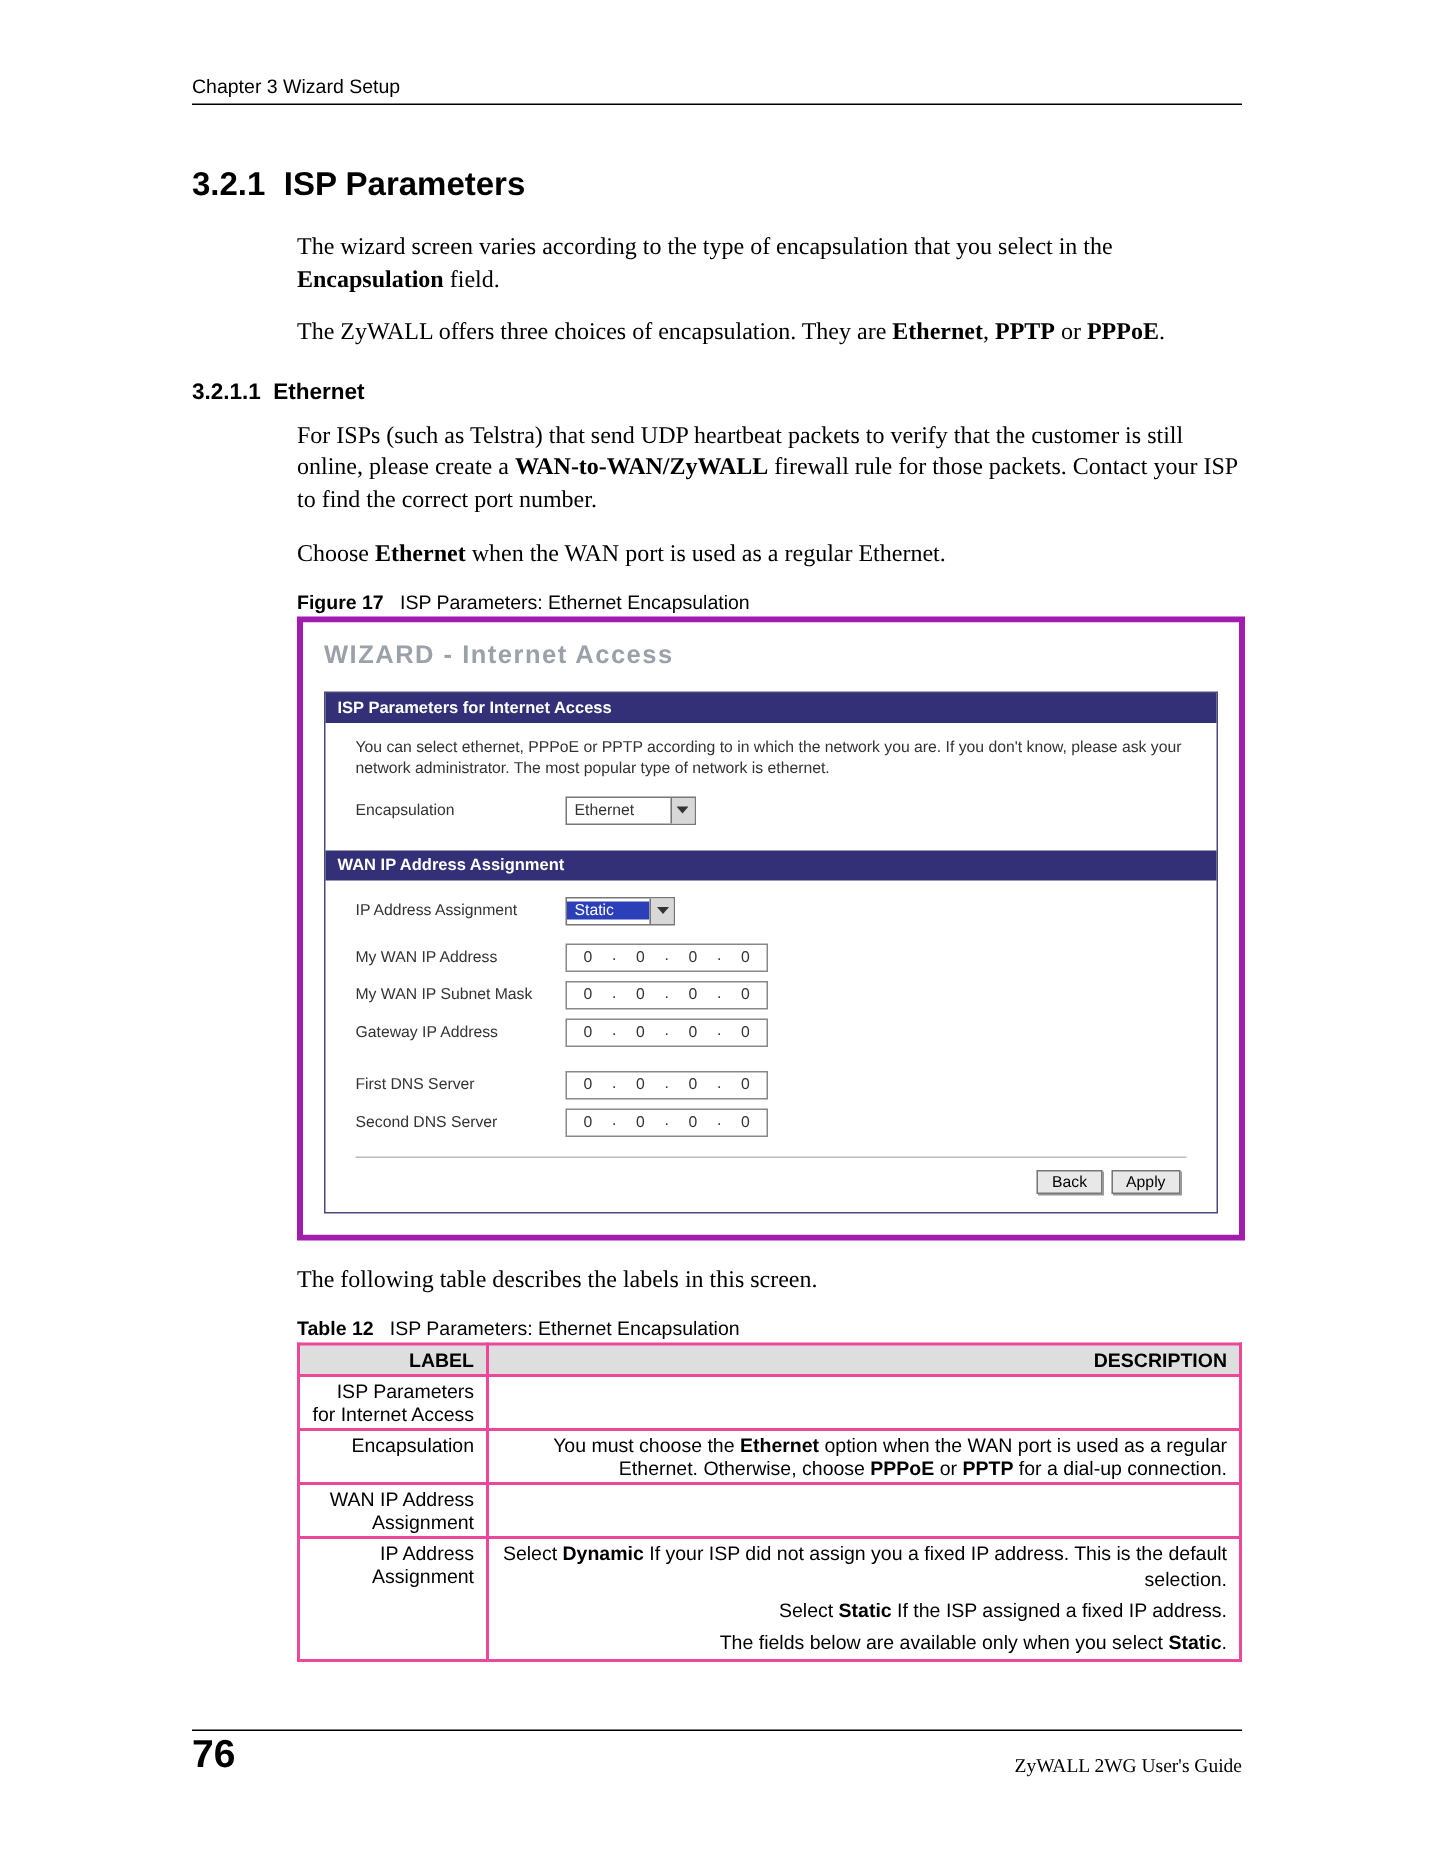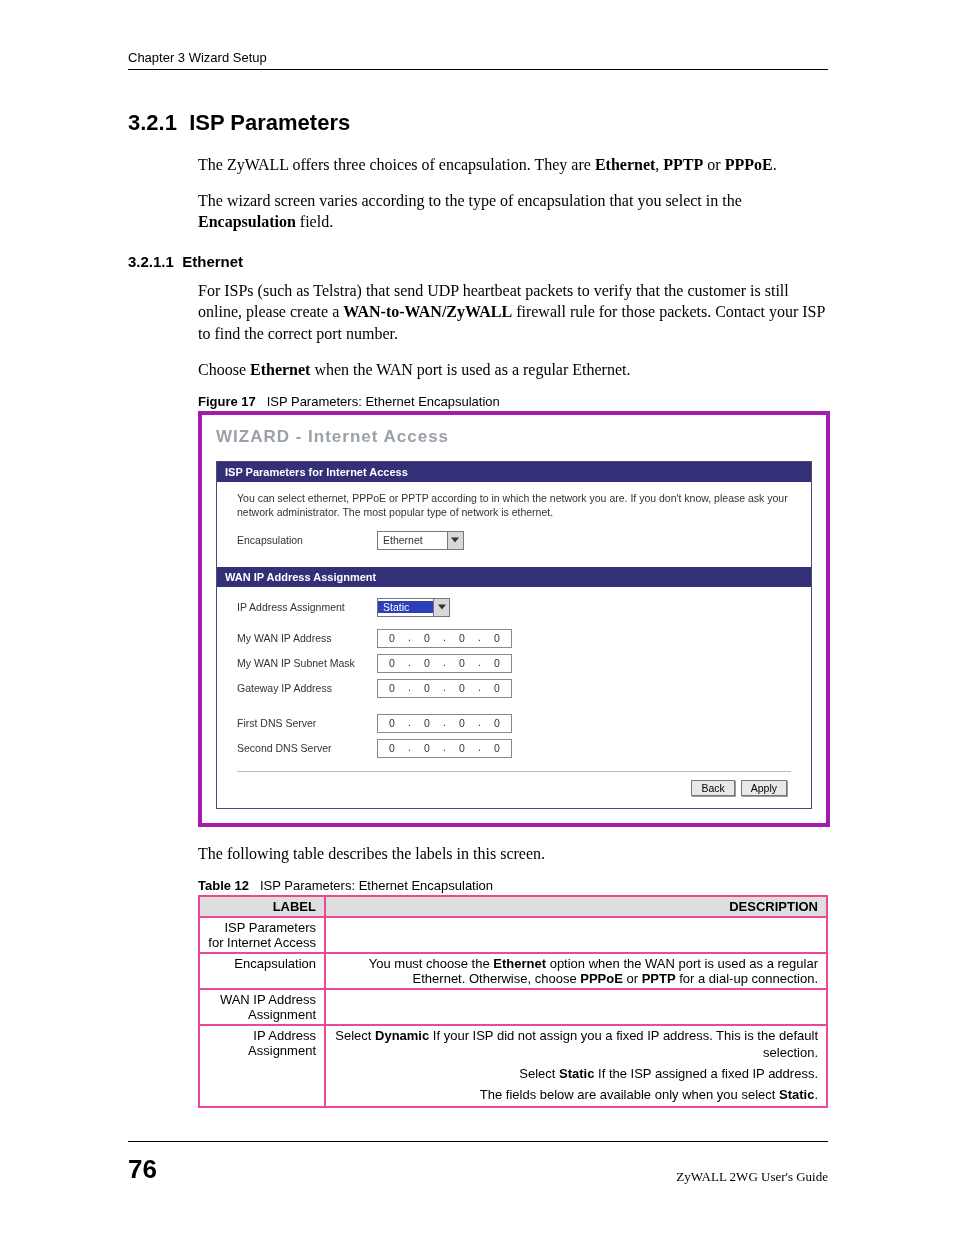--- a/index.html
+++ b/index.html
@@ -40,39 +40,39 @@
   .wbtn{font-size:10.5px;border:1px solid #777;background:#e8e8e8;padding:1px 9px;box-shadow:1px 1px 0 #999;}
 
   
   table.desc{margin-left:70px;border-collapse:collapse;width:630px;font-family:Arial,Helvetica,sans-serif;font-size:13px;}
   table.desc th, table.desc td{border:2px solid #ec4899;padding:2px 8px;vertical-align:top;text-align:right;}
   table.desc th{background:#dedede;font-weight:bold;}
   table.desc td.lbl{width:108px;}
   table.desc p{margin:0 0 4px 0;line-height:1.3;}
   table.desc p:last-child{margin-bottom:0;}
 
-  .footer{position:absolute;left:128px;bottom:50px;width:700px;border-top:1px solid #000;padding-top:12px;display:flex;justify-content:space-between;align-items:flex-end;font-family:Arial,Helvetica,sans-serif;}
+  .footer{position:absolute;left:128px;bottom:50px;width:700px;border-top:1px solid #000;padding-top:0;display:flex;justify-content:space-between;align-items:flex-end;font-family:Arial,Helvetica,sans-serif;}
   .footer .pg{font-size:26px;font-weight:bold;}
   .footer .guide{font-size:13px;font-family:"Times New Roman",serif;}
 </style>
 </head>
 <body>
 <div class="page">
   <div class="content">
     <div class="chapter-header">Chapter 3 Wizard Setup</div>
 
     <div class="h2">
       <span>3.2.1</span>&nbsp;&nbsp;<span>ISP Parameters</span>
     </div>
 
     <p class="para indent">
+      The wizard screen varies according to the type of encapsulation that you select in the <span class="bold">Encapsulation</span> field.
+    </p>
+    <p class="para indent">
       The ZyWALL offers three choices of encapsulation. They are <span class="bold">Ethernet</span>, <span class="bold">PPTP</span> or <span class="bold">PPPoE</span>.
-    </p>
-    <p class="para indent">
-      The wizard screen varies according to the type of encapsulation that you select in the <span class="bold">Encapsulation</span> field.
     </p>
 
     <div class="h3">
       <span>3.2.1.1</span>&nbsp;&nbsp;<span>Ethernet</span>
     </div>
 
     <p class="para indent">
       For ISPs (such as Telstra) that send UDP heartbeat packets to verify that the customer is still online, please create a <span class="bold">WAN-to-WAN/ZyWALL</span> firewall rule for those packets. Contact your ISP to find the correct port number.
     </p>
     <p class="para indent">

